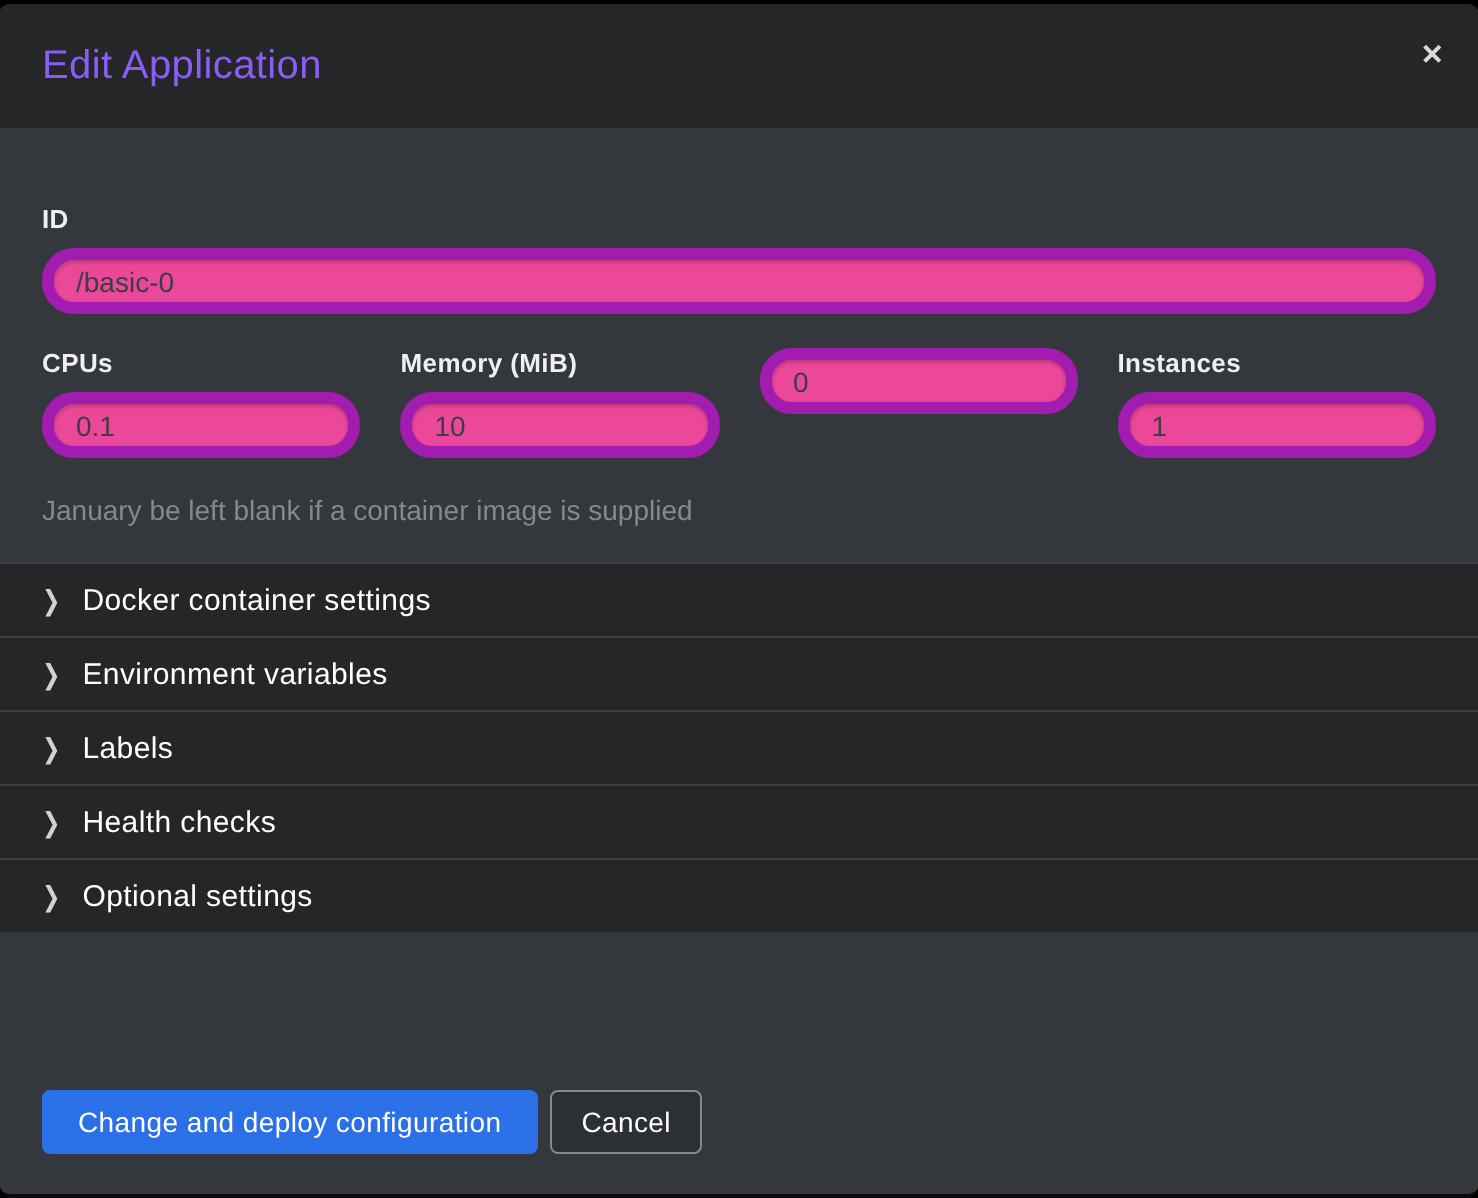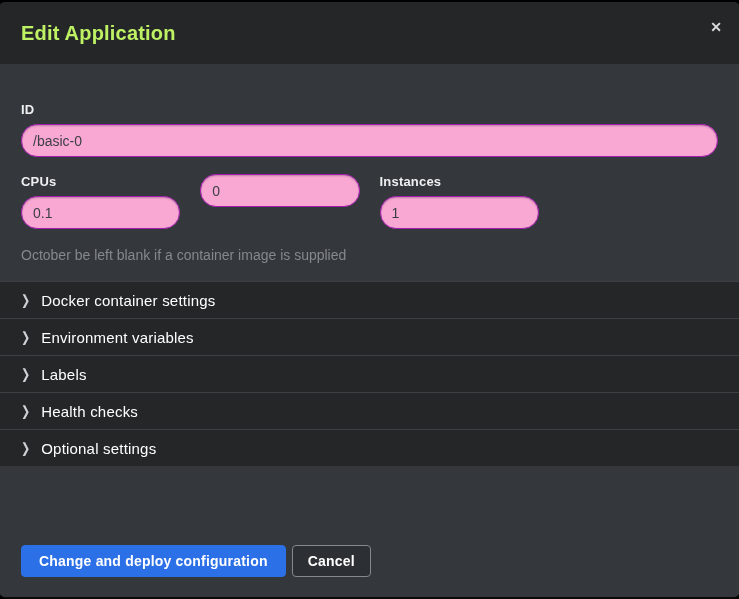--- a/index.html
+++ b/index.html
@@ -19,40 +19,40 @@
   }
   
   .modal-header {
     position: relative;
     height: 62px; flex: 0 0 62px;
     background: #242628;
     display: flex; align-items: center;
     padding: 0 21px;
   }
   .modal-title {
-    color: #bef264; font-size: 20px; font-weight: 700; letter-spacing: .2px;
+    color: #8b5cf6; font-size: 20px; font-weight: 400; letter-spacing: .2px;
   }
   .close-btn {
     position: absolute; top: 14px; right: 13px;
     background: none; border: none; cursor: pointer;
     color: #d8dadc; font-size: 14px; font-weight: 700; line-height: 1;
     padding: 4px;
   }
   
   .modal-body { flex: 1 1 auto; background: #34373c; }
   .form-area { padding: 38px 21px 0 21px; }
   .field-label {
     display: block;
     color: #eef0f2; font-size: 13px; font-weight: 700;
     margin-bottom: 7px; letter-spacing: .2px;
   }
   .text-input, .text-area {
     width: 100%;
-    background: #f9a8d4;
-    border: 1px solid #a21caf;
+    background: #ec4899;
+    border: 6px solid #a21caf;
     border-radius: 16px;
     box-shadow: inset 0 1px 2px rgba(0,0,0,.25);
     color: #3b3e43;
     font-family: "Liberation Sans", "DejaVu Sans", sans-serif;
     font-size: 14px;
   }
   .text-input { height: 33px; padding: 0 11px; }
   .text-area  { height: 54px; padding: 7px 11px; resize: vertical; line-height: 1.35; }
   .form-row-4 {
     display: grid; grid-template-columns: repeat(4, 1fr);
@@ -76,21 +76,21 @@
   .accordion-label { color: #ffffff; font-size: 15px; font-weight: 400; letter-spacing: .2px; }
   
   .modal-footer {
     flex: 0 0 77px; background: #34373c;
     padding: 25px 21px 0 21px;
     display: flex; align-items: flex-start;
   }
   .btn {
     height: 32px; border-radius: 4px; cursor: pointer;
     font-family: "Liberation Sans", "DejaVu Sans", sans-serif;
-    font-size: 14px; font-weight: 700; letter-spacing: .2px;
+    font-size: 14px; font-weight: 400; letter-spacing: .2px;
     display: inline-flex; align-items: center; justify-content: center;
   }
   .btn-primary {
     background: #2c70e8; border: 1px solid #2c70e8; color: #ffffff;
     padding: 0 17px; margin-right: 6px;
   }
   .btn-default {
     background: #2c2f33; border: 1px solid #85888c; color: #ffffff;
     padding: 0 15px;
   }
@@ -114,30 +114,34 @@
         <label class="field-label">ID</label>
         <input class="text-input" type="text" value="/basic-0" style="">
       </div>
 
       <div class="form-row-4">
         <div>
           <label class="field-label">CPUs</label>
           <input class="text-input" type="text" value="0.1" style="">
         </div>
         <div>
+          <label class="field-label">Memory (MiB)</label>
+          <input class="text-input" type="text" value="10" style="">
+        </div>
+        <div>
           <input class="text-input" type="text" value="0" style="">
         </div>
         <div>
           <label class="field-label">Instances</label>
           <input class="text-input" type="text" value="1" style="">
         </div>
       </div>
 
       <div class="form-group-cmd">
-        <div class="help-text">October be left blank if a container image is supplied</div>
+        <div class="help-text">January be left blank if a container image is supplied</div>
       </div>
     </div>
 
     <div class="accordion">
       <div class="accordion-row">
         <span class="chevron">❯</span>
         <span class="accordion-label">Docker container settings</span>
       </div>
       <div class="accordion-row">
         <span class="chevron">❯</span>

